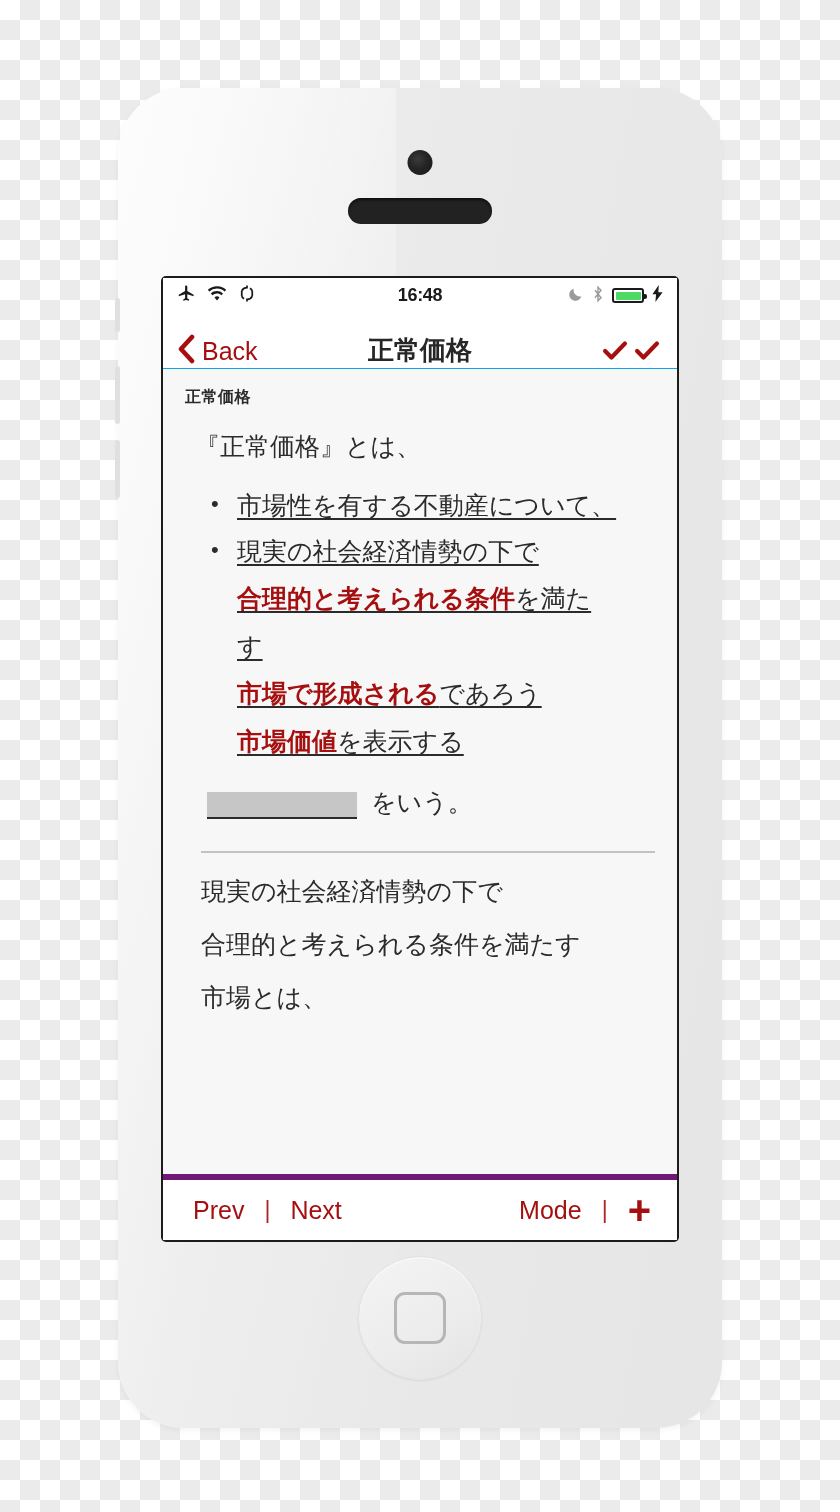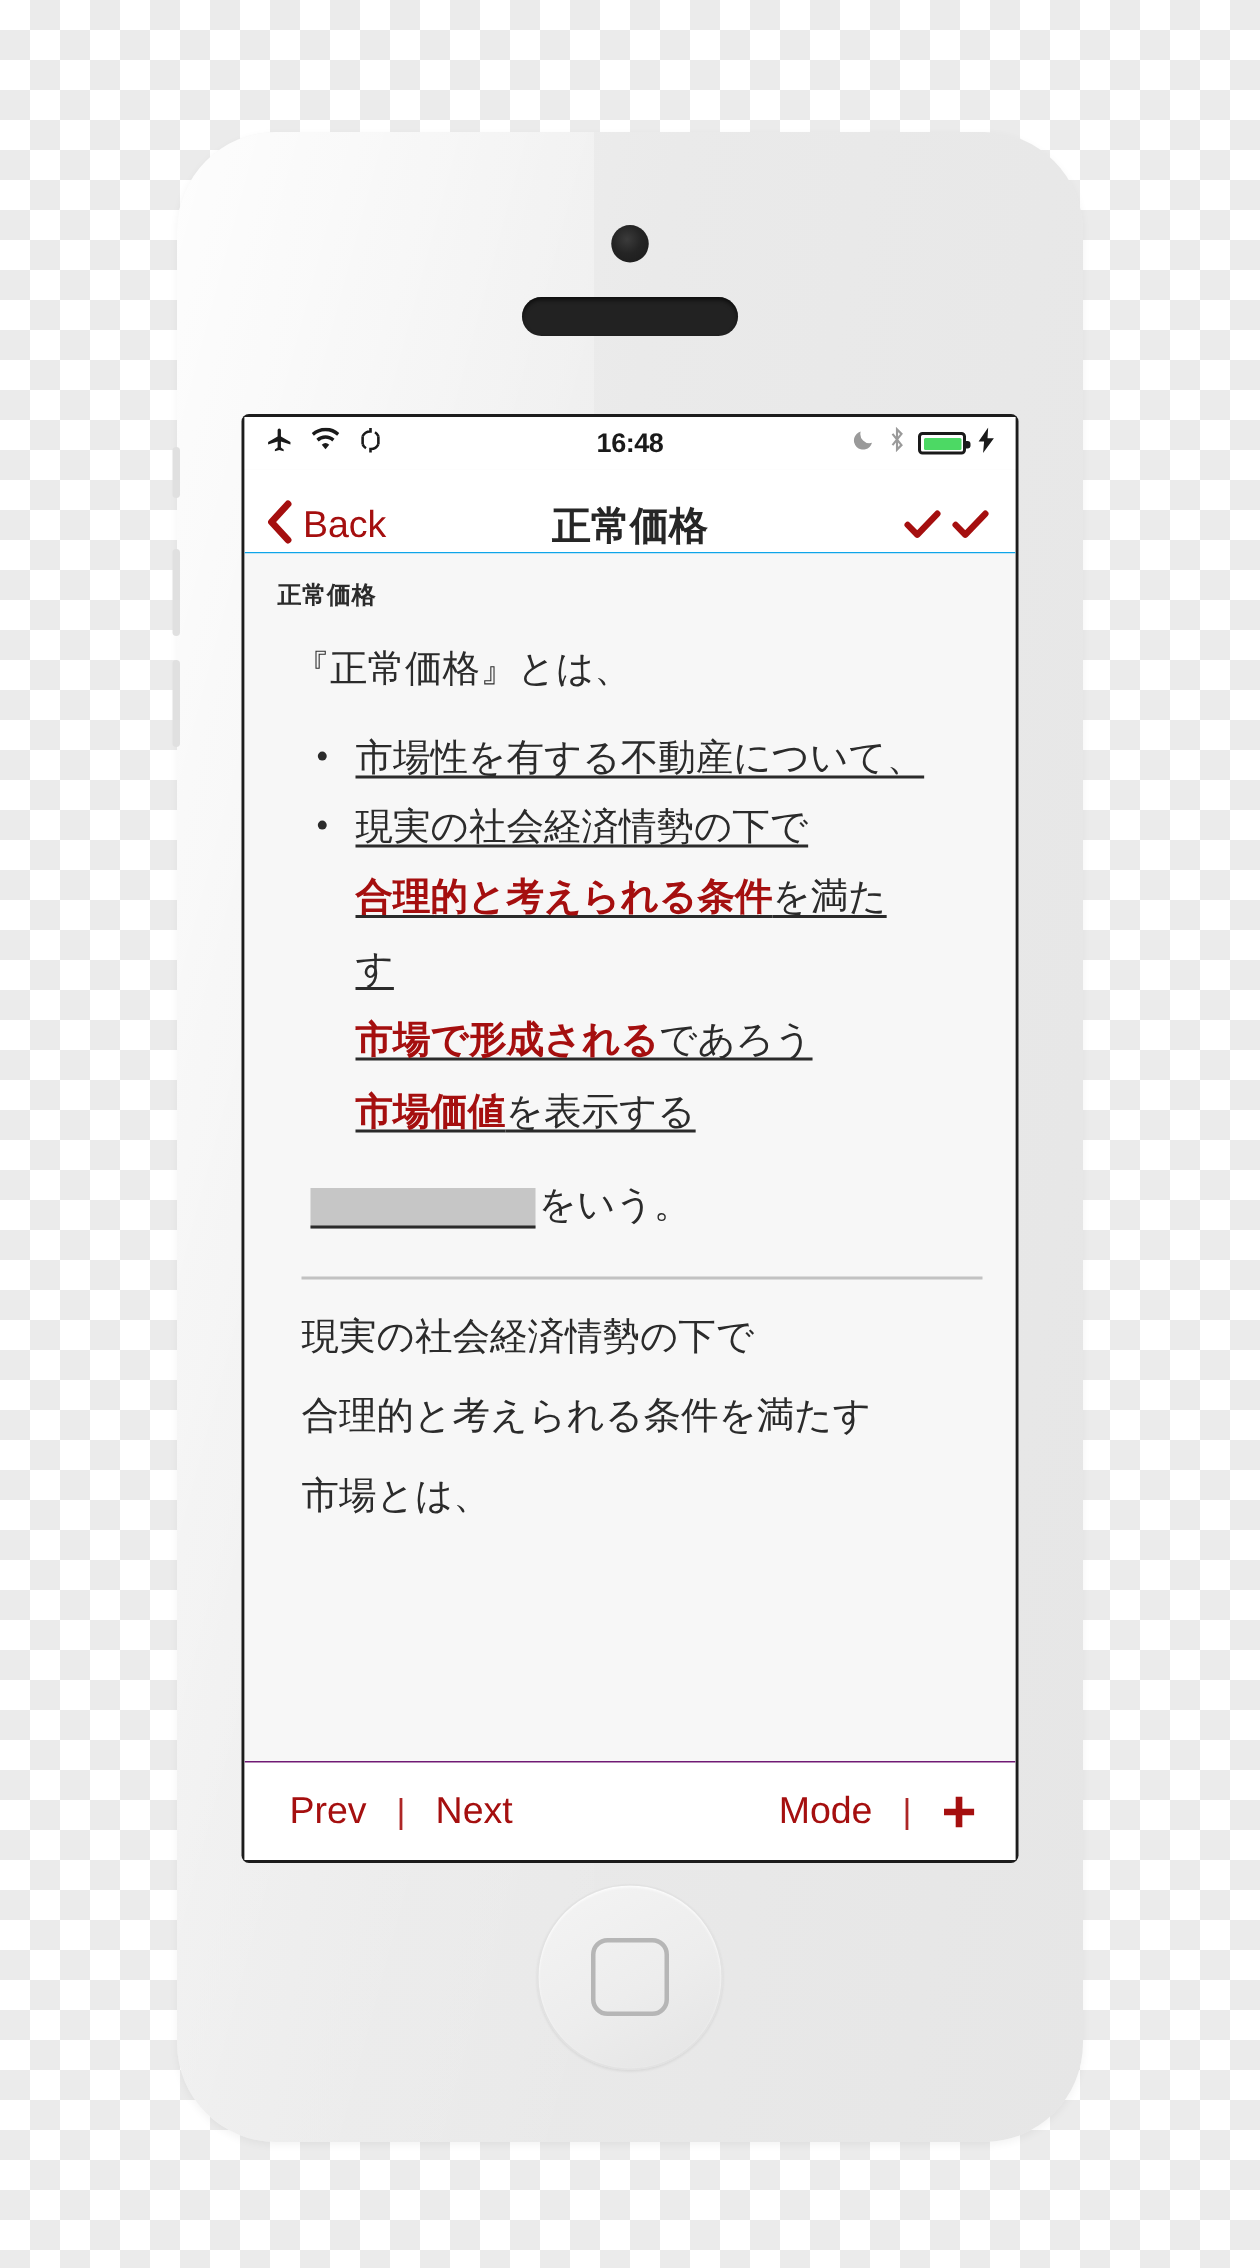--- a/index.html
+++ b/index.html
@@ -227,20 +227,21 @@
     color: #2b2b2b;
   }
   .sub-line { display: block; margin-top: 10px; }
 
   #redacted-row {
     margin: 26px 0 17px 22px;
     font-size: 25px;
     color: #2b2b2b;
     display: flex;
     align-items: flex-end;
+    gap: 12px;
   }
   #redacted-block {
     display: inline-block;
     width: 150px;
     height: 27px;
     background: #c6c6c6;
     border-bottom: 2px solid #2b2b2b;
     margin-right: 2px;
   }
 
@@ -250,21 +251,21 @@
     background: #c2c2c2;
     width: calc(100% - 16px);
   }
   #tail-block { margin-left: 16px; }
   #tail-block .body-line { margin-bottom: 20px; }
 
   
   #toolbar {
     height: 66px;
     background: #ffffff;
-    border-top: 1px solid #701a75;
+    border-top: 6px solid #701a75;
     display: flex;
     align-items: center;
     flex: 0 0 auto;
     padding: 0 10px;
   }
   .tb-group { display: flex; align-items: center; }
   .tb-item {
     color: #a50f0f;
     font-size: 25px;
     padding: 0 20px;

